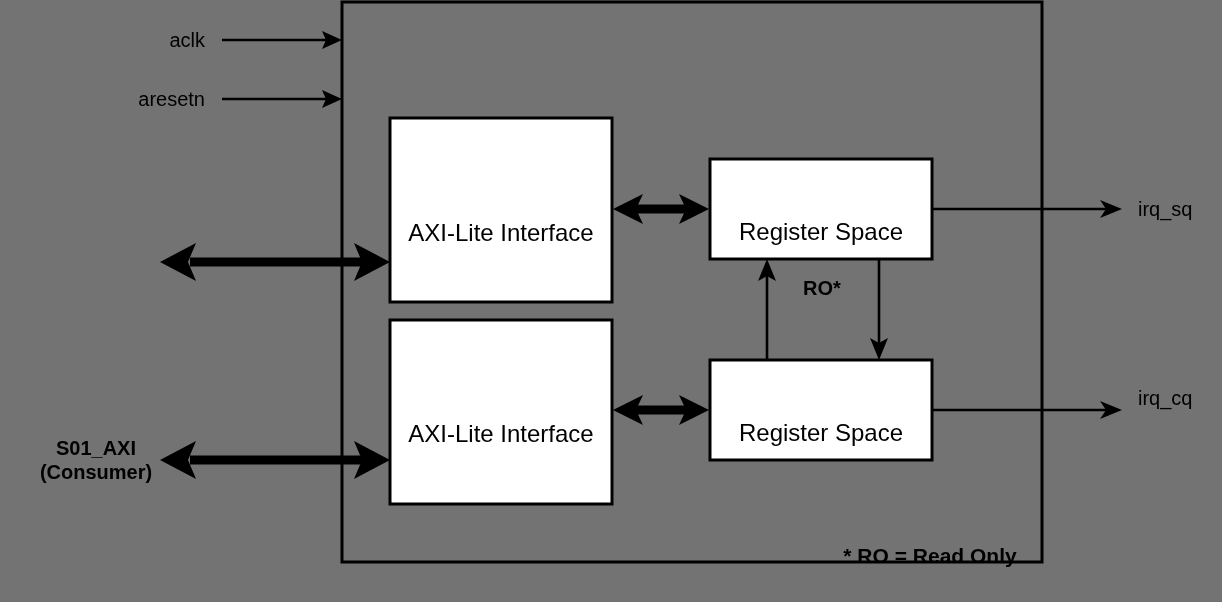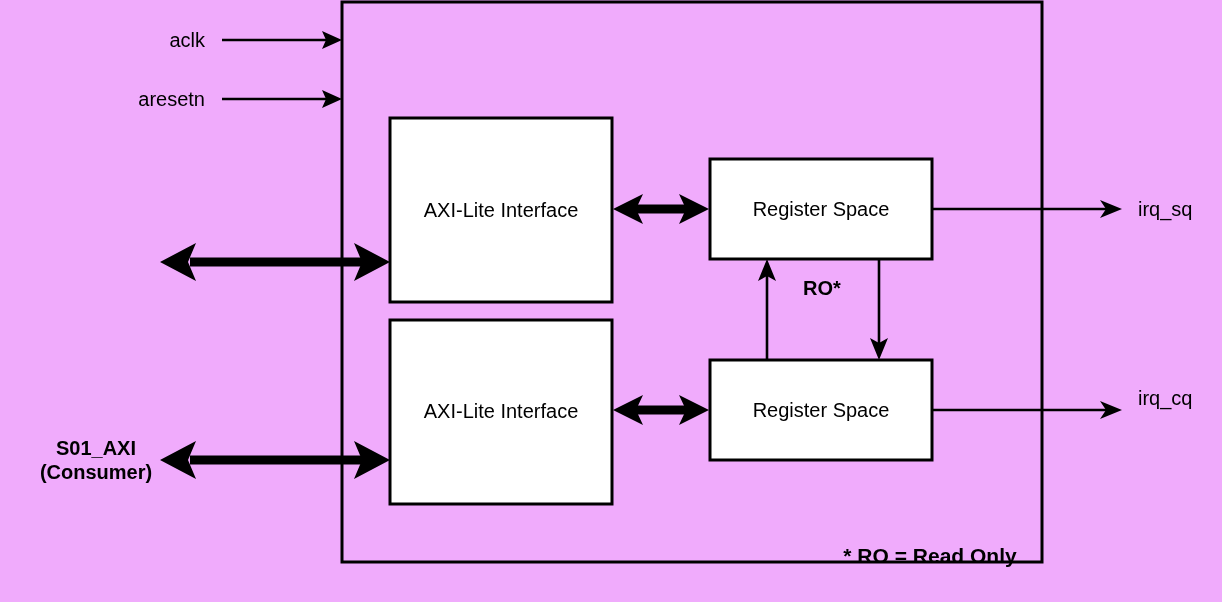--- a/index.html
+++ b/index.html
@@ -4,21 +4,21 @@
 <style>
   html, body {
     margin: 0;
     padding: 0;
     background: #ffffff;
   }
   #diagram-root {
     position: relative;
     width: 1222px;
     height: 602px;
-    background: #f0abfc;
+    background: #737373;
     font-family: "Liberation Sans", sans-serif;
     overflow: hidden;
   }
   svg.diagram-canvas {
     position: absolute;
     left: 0;
     top: 0;
     width: 1222px;
     height: 602px;
     display: block;
@@ -67,22 +67,23 @@
   }
   .lbl-left {
     text-align: center;
     transform: translate(0, -50%);
   }
   .lbl-right {
     text-align: right;
     transform: translate(-100%, -50%);
   }
   .block-title {
-    font-size: 20px;
+    font-size: 24px;
     font-weight: 400;
+    margin-top: 23px;
   }
 </style>
 </head>
 <body>
 
 <div id="diagram-root">
 
   <svg class="diagram-canvas" viewBox="0 0 1222 602">
 
     <rect class="outer-stroke" x="342" y="2" width="700" height="560"></rect>

